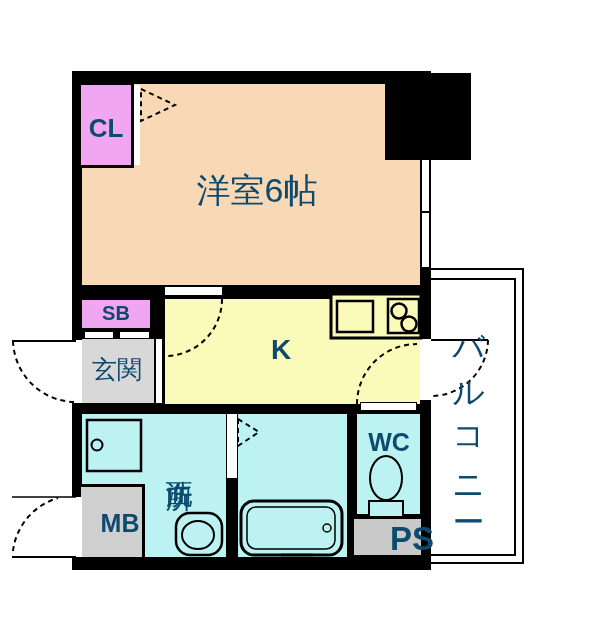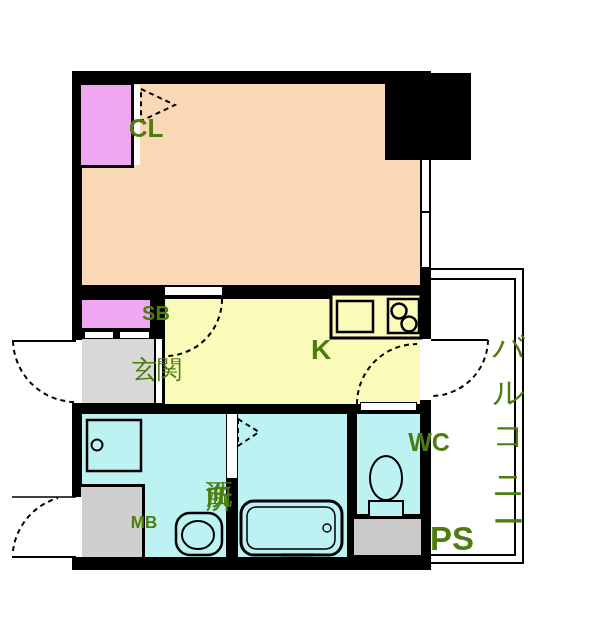--- a/index.html
+++ b/index.html
@@ -39,31 +39,31 @@
   
   #balcony-outer{left:431px;top:268px;width:93px;height:296px;background:#fff;
     border-top:2px solid #000;border-right:2px solid #000;border-bottom:2px solid #000;z-index:2;}
   #balcony-inner{left:431px;top:278px;width:85px;height:278px;
     border-top:2px solid #000;border-right:2px solid #000;border-bottom:2px solid #000;z-index:3;}
   
   #fixtures{left:0;top:0;width:601px;height:640px;z-index:4;pointer-events:none;}
   .dash{stroke:#000;stroke-width:2;fill:none;stroke-dasharray:5 4;}
   .solidln{stroke:#000;fill:none;}
   
-  .lbl{position:absolute;z-index:5;color:#4d7c0f;white-space:nowrap;transform:translate(-50%,-50%);margin-left:40px;}
+  .lbl{position:absolute;z-index:5;color:#0c4a6e;white-space:nowrap;transform:translate(-50%,-50%);}
   .vert{writing-mode:vertical-rl;text-orientation:mixed;}
   #lbl-western{left:257px;top:191px;font-size:34px;}
   #lbl-cl{left:106px;top:128px;font-size:26px;font-weight:bold;}
   #lbl-sb{left:116px;top:313px;font-size:20px;font-weight:bold;}
   #lbl-entrance{left:117px;top:369px;font-size:25px;}
   #lbl-k{left:281px;top:350px;font-size:28px;font-weight:bold;}
   #lbl-washroom{left:179px;top:462px;font-size:27px;letter-spacing:2px;}
   #lbl-bathroom{left:289px;top:468px;font-size:26px;}
   #lbl-wc{left:389px;top:442px;font-size:25px;font-weight:bold;}
-  #lbl-mb{left:104px;top:523px;font-size:17px;font-weight:bold;}
+  #lbl-mb{left:120px;top:523px;font-size:25px;font-weight:bold;}
   #lbl-ps{left:412px;top:539px;font-size:33px;font-weight:bold;}
   #lbl-balcony{left:469px;top:414px;font-size:32px;letter-spacing:12px;}
 </style>
 </head>
 <body>
 
 <div id="canvas">
 
   <div class="abs" id="wall-base"></div>
 
@@ -125,20 +125,21 @@
     <path class="dash" d="M357 404 A60 60 0 0 1 417 344"></path>
     <line class="solidln" x1="431" y1="340" x2="488" y2="340" stroke-width="2"></line>
     <path class="dash" d="M488 340 A57 57 0 0 1 432 396"></path>
     <line class="solidln" x1="12" y1="341" x2="76" y2="341" stroke-width="2"></line>
     <path class="dash" d="M13 341 A63 63 0 0 0 74 402"></path>
     <line class="solidln" x1="12" y1="557" x2="76" y2="557" stroke-width="2"></line>
     <line class="solidln" x1="12" y1="497" x2="76" y2="497" stroke-width="1.5"></line>
     <path class="dash" d="M13 551 A63 63 0 0 1 58 498"></path>
   </svg>
 
+  <div class="lbl" id="lbl-western">洋室6帖</div>
   <div class="lbl" id="lbl-cl">CL</div>
   <div class="lbl" id="lbl-sb">SB</div>
   <div class="lbl" id="lbl-entrance">玄関</div>
   <div class="lbl" id="lbl-k">K</div>
   <div class="lbl vert" id="lbl-washroom">洗面所</div>
   <div class="lbl" id="lbl-wc">WC</div>
   <div class="lbl" id="lbl-mb">MB</div>
   <div class="lbl" id="lbl-ps">PS</div>
   <div class="lbl vert" id="lbl-balcony">バルコニー</div>
 

